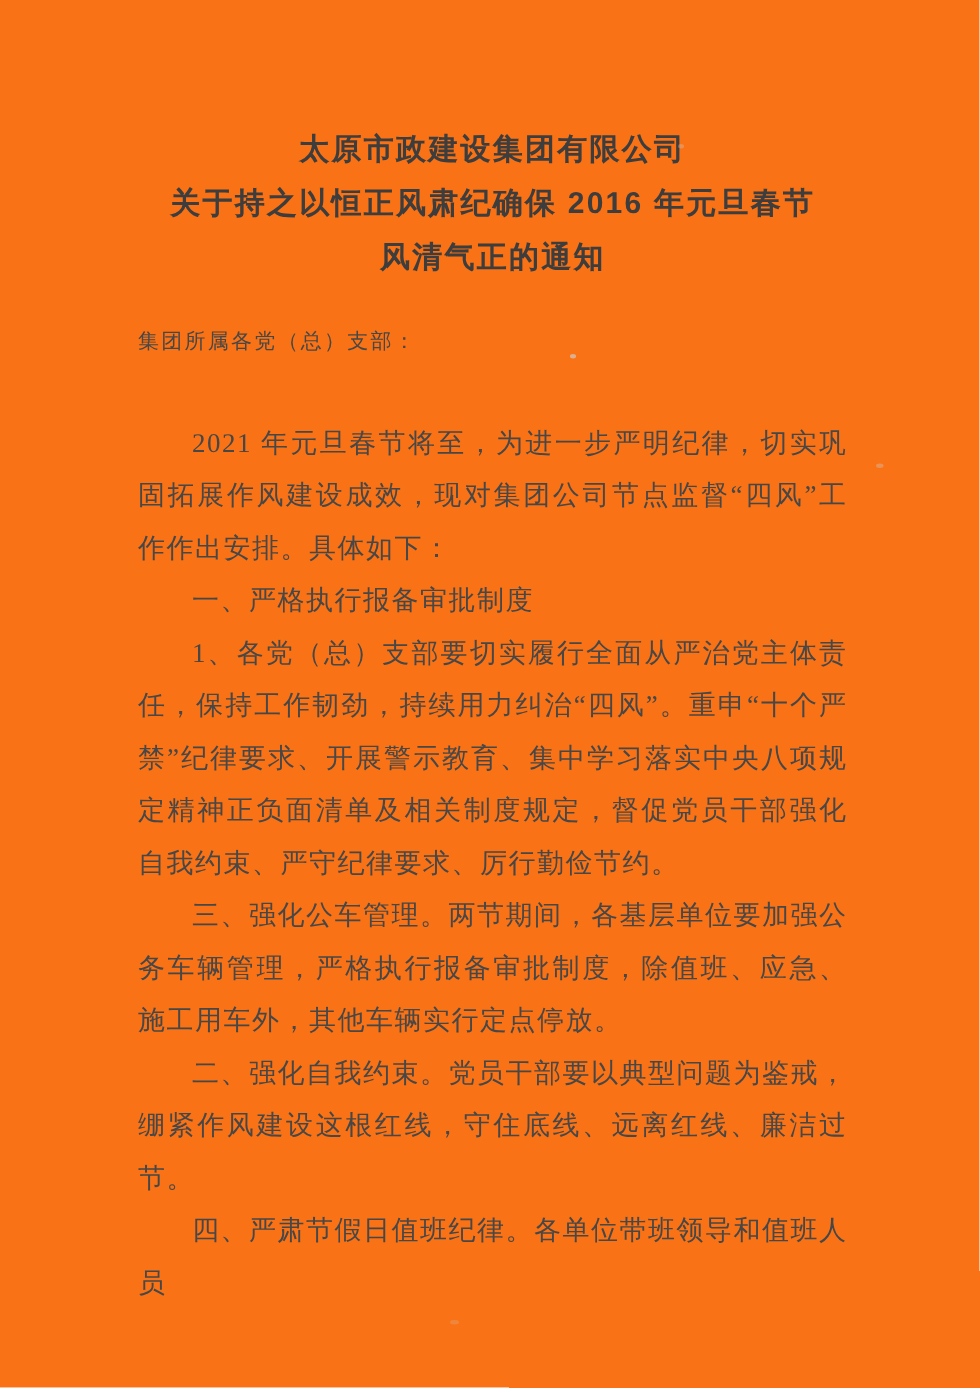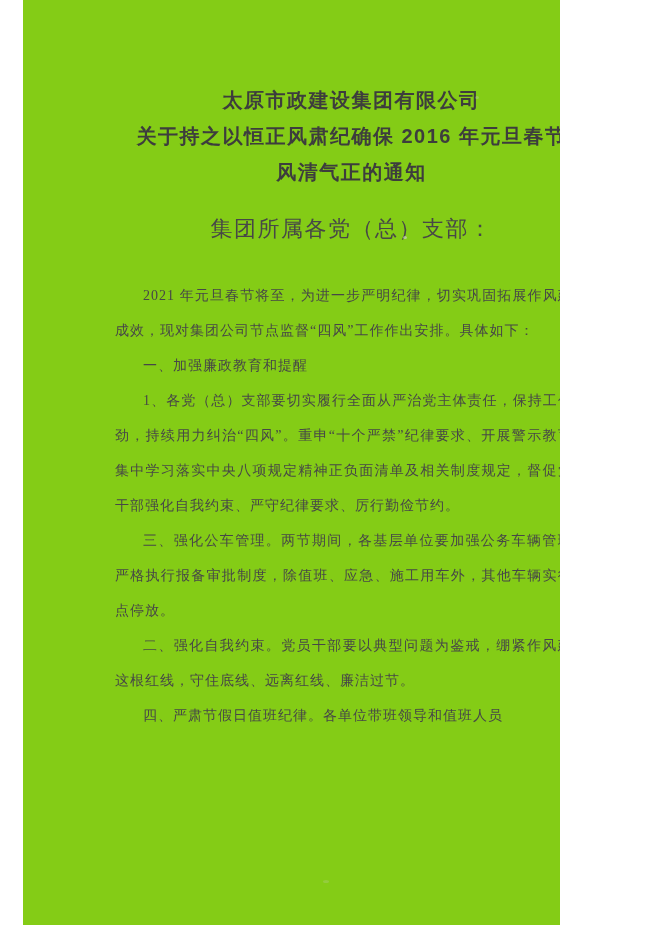--- a/index.html
+++ b/index.html
@@ -2,58 +2,56 @@
 <html lang="zh"><head>
 <meta charset="utf-8">
 <style>
   html, body {
     margin: 0;
     padding: 0;
     background: #ffffff;
   }
   .page {
     position: relative;
-    width: 537px;
+    width: 653px;
     height: 925px;
-    background: #84cc16;
+    background: #f97316;
     overflow: hidden;
     font-family: "Liberation Serif", "DejaVu Serif", serif;
     color: #4a4a4a;
-    margin-left: 23px;
   }
   .content {
     position: absolute;
     left: 92px;
     top: 82px;
     width: 473px;
   }
   .doc-title {
     text-align: center;
     font-family: "Liberation Sans", "DejaVu Sans", sans-serif;
     font-weight: bold;
     color: #3d3d3d;
     font-size: 20px;
     line-height: 36px;
     letter-spacing: 1.5px;
     margin: 0 0 0 0;
   }
   .salutation {
     margin: 21px 0 0 0;
-    font-size: 22px;
+    font-size: 14px;
     line-height: 35px;
     letter-spacing: 1.5px;
     color: #474747;
-    text-align: center;
   }
   .doc-body {
     margin-top: 32px;
   }
   .para {
     margin: 0;
-    font-size: 14px;
+    font-size: 18px;
     line-height: 35px;
     letter-spacing: 1px;
     text-align: justify;
     text-indent: 2em;
     color: #474747;
   }
   
   .speck {
     position: absolute;
     border-radius: 50%;
@@ -74,21 +72,21 @@
     <h1 class="doc-title">
       <div>太原市政建设集团有限公司</div>
       <div>关于持之以恒正风肃纪确保 2016 年元旦春节</div>
       <div>风清气正的通知</div>
     </h1>
 
     <p class="salutation">集团所属各党（总）支部：</p>
 
     <div class="doc-body">
       <p class="para">2021 年元旦春节将至，为进一步严明纪律，切实巩固拓展作风建设成效，现对集团公司节点监督“四风”工作作出安排。具体如下：</p>
-      <p class="para">一、加强廉政教育和提醒</p>
+      <p class="para">一、严格执行报备审批制度</p>
       <p class="para">1、各党（总）支部要切实履行全面从严治党主体责任，保持工作韧劲，持续用力纠治“四风”。重申“十个严禁”纪律要求、开展警示教育、集中学习落实中央八项规定精神正负面清单及相关制度规定，督促党员干部强化自我约束、严守纪律要求、厉行勤俭节约。</p>
       <p class="para">三、强化公车管理。两节期间，各基层单位要加强公务车辆管理，严格执行报备审批制度，除值班、应急、施工用车外，其他车辆实行定点停放。</p>
       <p class="para">二、强化自我约束。党员干部要以典型问题为鉴戒，绷紧作风建设这根红线，守住底线、远离红线、廉洁过节。</p>
       <p class="para">四、严肃节假日值班纪律。各单位带班领导和值班人员</p>
     </div>
 
   </div>
 
   <div class="speck speck-1"></div>
   <div class="speck speck-2"></div>

